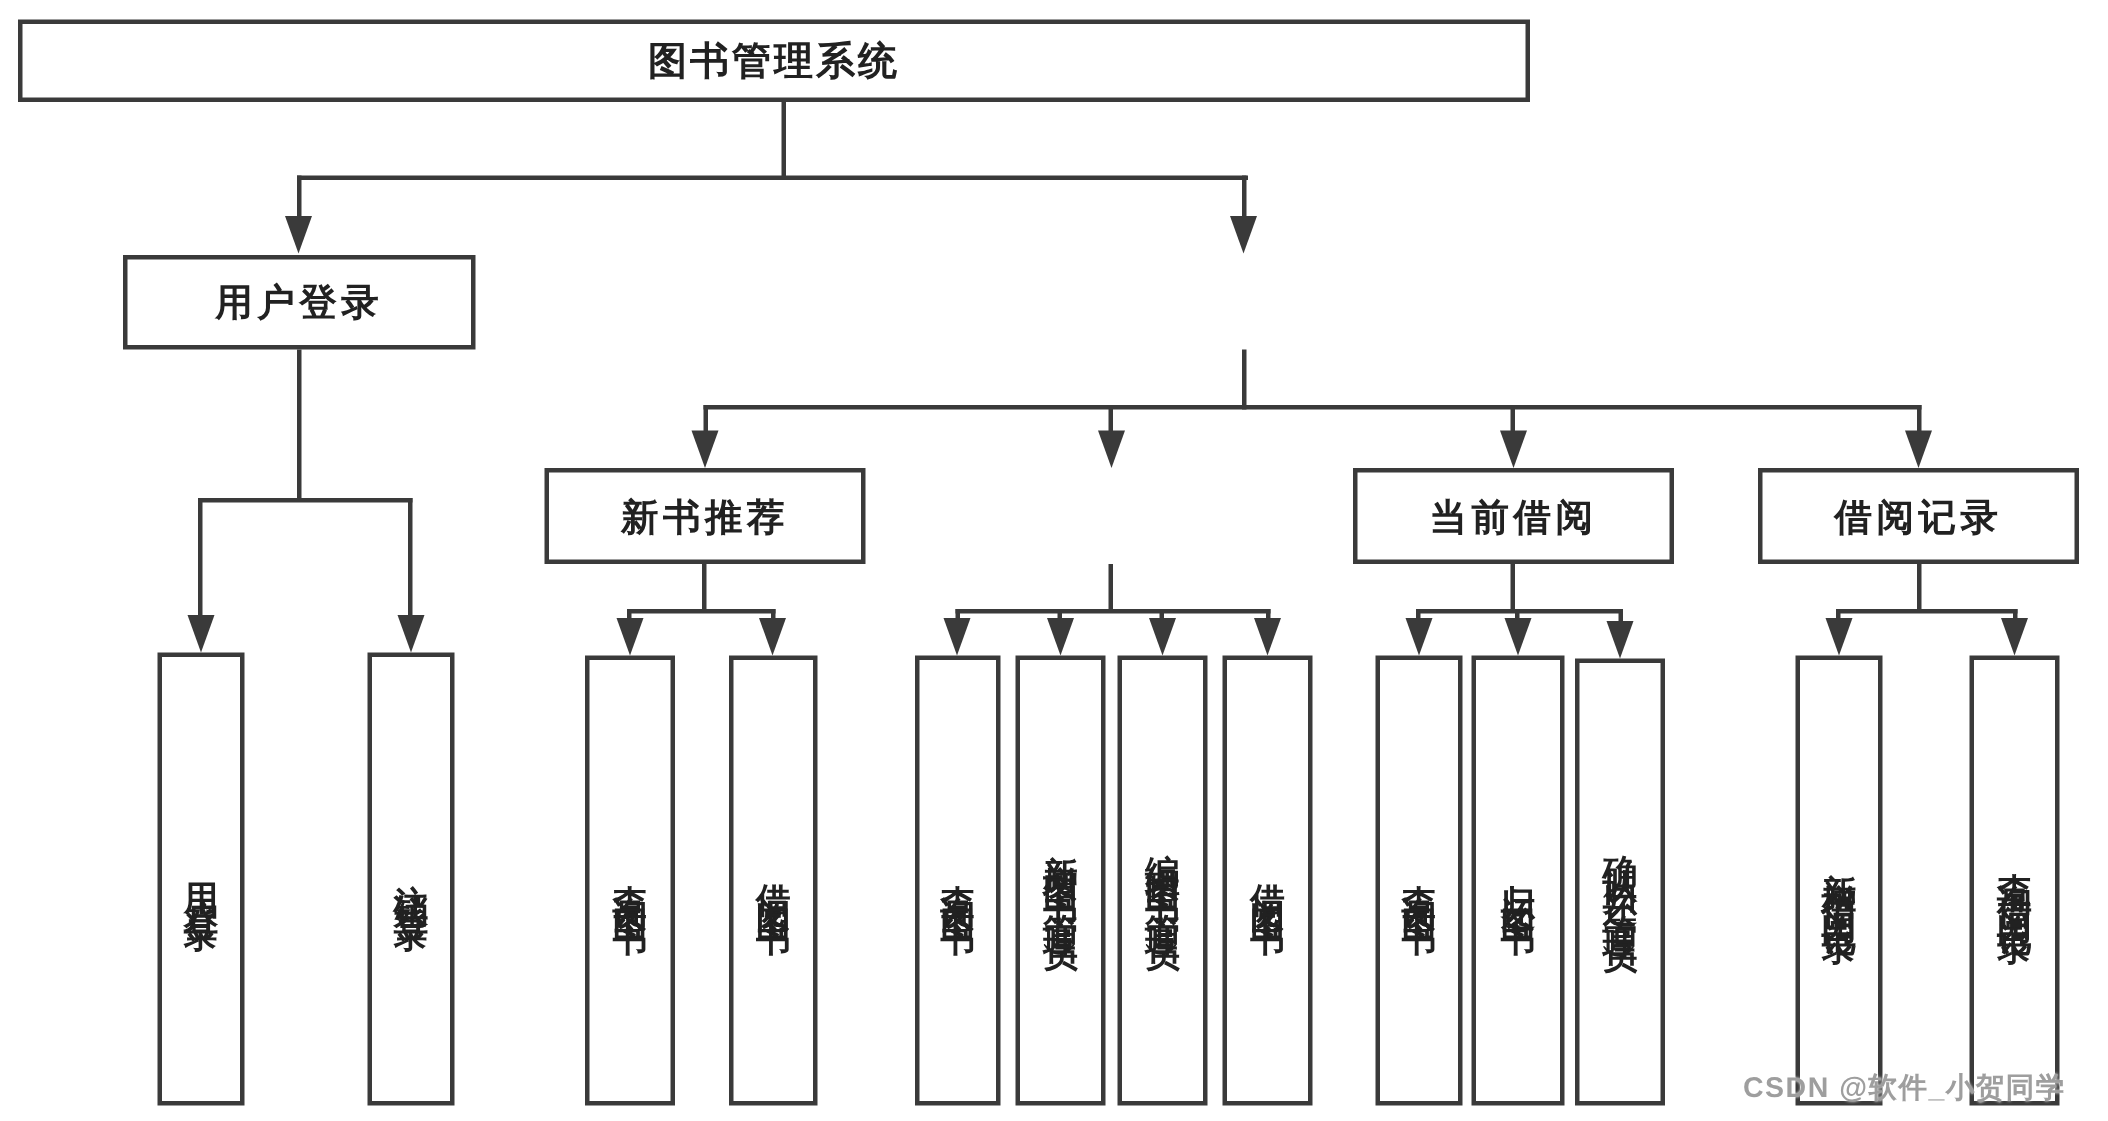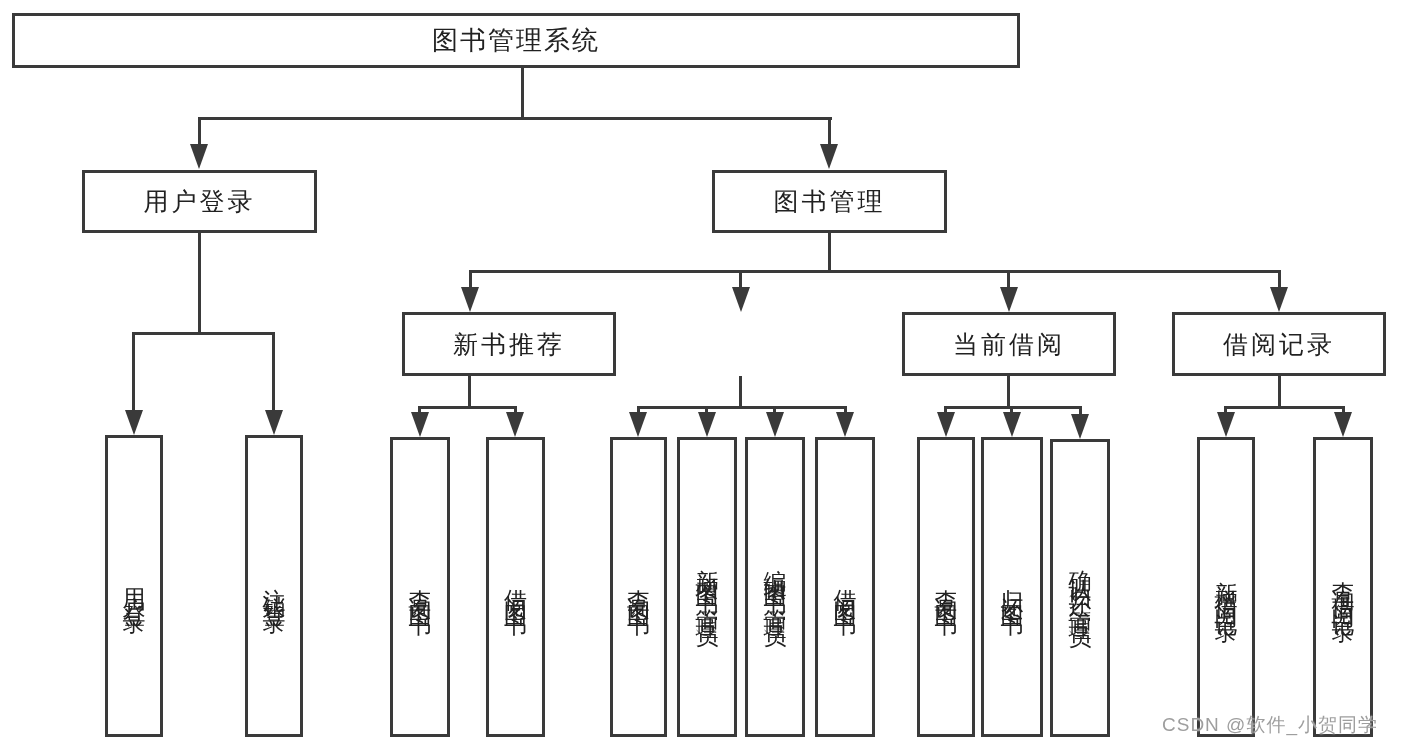--- a/index.html
+++ b/index.html
@@ -6,20 +6,21 @@
     --line:#3a3a3a;
     --text:#212121;
     --bg:#ffffff;
     --wm:#9e9e9e;
   }
   html,body{margin:0;padding:0;background:var(--bg);}
   .canvas{
     position:relative;width:1405px;height:747px;background:var(--bg);
     font-family:"Liberation Sans","DejaVu Sans",sans-serif;color:var(--text);
     overflow:hidden;
+    font-weight:bold;
   }
   .box{
     position:absolute;box-sizing:border-box;border:3px solid var(--line);
     background:var(--bg);display:flex;align-items:center;justify-content:center;
   }
   .hlabel{font-size:25px;letter-spacing:3px;white-space:nowrap;}
   .root-label{font-size:26px;letter-spacing:2px;}
   .vlabel{
     writing-mode:vertical-lr;text-orientation:upright;
     font-size:23px;letter-spacing:8px;line-height:1;white-space:nowrap;
@@ -41,25 +42,22 @@
 
 <div class="canvas">
 
   <div class="box" style="left:12px;top:13px;width:1008px;height:55px;">
     <span class="root-label">图书管理系统</span>
   </div>
 
   <div class="box" style="left:82px;top:170px;width:235px;height:63px;">
     <span class="hlabel">用户登录</span>
   </div>
-  <div class="box" style="left:712px;top:170px;width:235px;height:63px;">
-    <span class="hlabel">图书管理</span>
-  </div>
 
-  <div class="box" style="left:363px;top:312px;width:214px;height:64px;margin-left:39px;">
+  <div class="box" style="left:363px;top:312px;width:214px;height:64px;">
     <span class="hlabel">新书推荐</span>
   </div>
   <div class="box" style="left:902px;top:312px;width:214px;height:64px;align-items:center;">
     <span class="hlabel">当前借阅</span>
   </div>
   <div class="box" style="left:1172px;top:312px;width:214px;height:64px;">
     <span class="hlabel">借阅记录</span>
   </div>
 
   <div class="box" style="left:105px;top:435px;width:58px;height:302px;">

